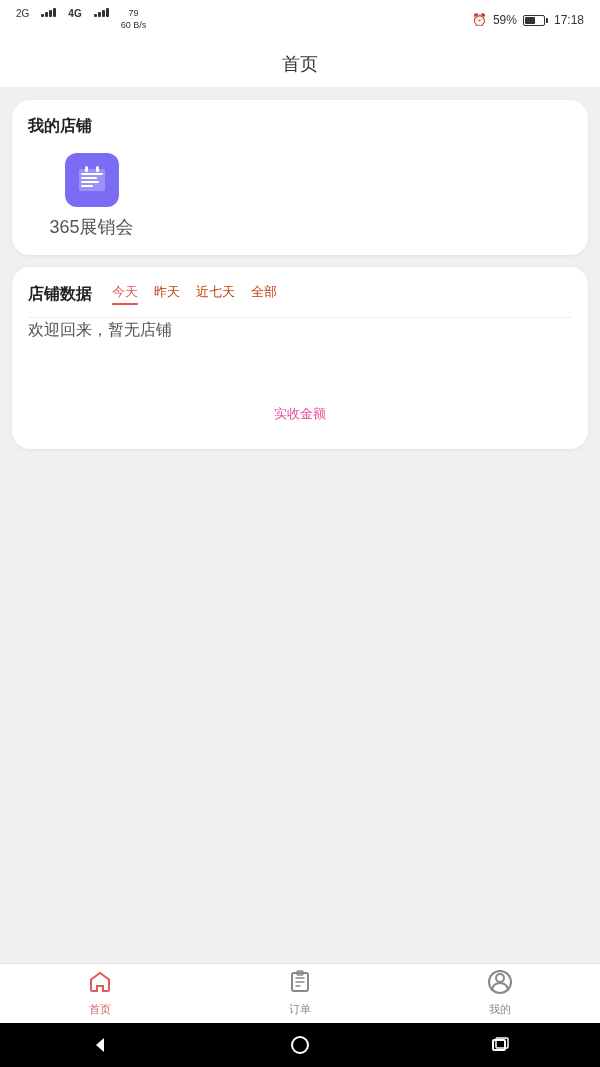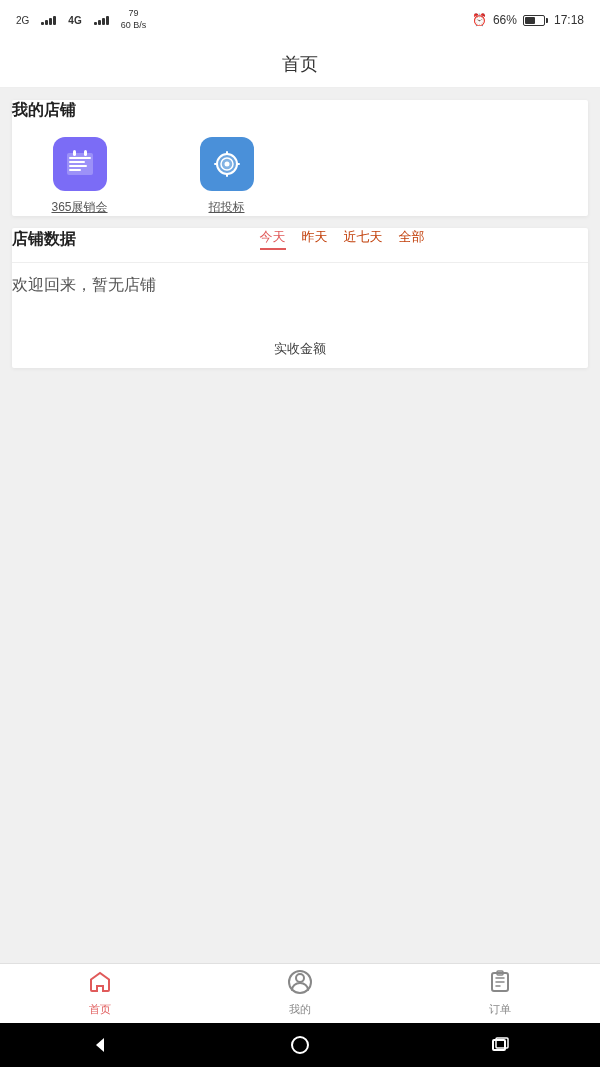--- a/index.html
+++ b/index.html
@@ -19,21 +19,21 @@
       height: 40px;
       display: flex;
       align-items: center;
       justify-content: space-between;
       padding: 0 16px;
       font-size: 12px;
       color: #333;
     }
     .status-left {
       display: flex;
-      align-items: center;
+      align-items: flex-start;
       gap: 12px;
       font-size: 11px;
     }
     .status-right {
       display: flex;
       align-items: center;
       gap: 6px;
       font-size: 12px;
     }
     .signal-bars {
@@ -93,21 +93,22 @@
     .main-content {
       background: #f0f0f0;
       padding: 12px;
       height: calc(1067px - 40px - 48px - 60px - 44px);
       overflow-y: auto;
     }
 
     
     .card {
       background: #fff;
-      border-radius: 2px;
+      border-radius: 18px;
+      padding: 16px;
       margin-bottom: 12px;
       box-shadow: 0 1px 4px rgba(0,0,0,0.06);
     }
 
     .card-title {
       font-size: 16px;
       font-weight: 600;
       color: #222;
       margin-bottom: 16px;
     }
@@ -127,51 +128,50 @@
     }
     .shop-icon-box {
       width: 54px;
       height: 54px;
       border-radius: 12px;
       display: flex;
       align-items: center;
       justify-content: center;
     }
     .shop-icon-label {
-      font-size: 12px;
+      font-size: 18px;
       color: #555;
       text-align: left;
-      text-decoration: underline;
     }
 
     
     .icon-365 { background: #7b6cf6; }
     .icon-custom { background: #e05a5a; }
     .icon-bid { background: #4a90d9; }
     .icon-review { background: #f5a623; }
 
     
     .store-data-header {
       display: flex;
       align-items: center;
-      margin-bottom: 12px;
+      margin-bottom: 2px;
       border-bottom: 1px solid #eee;
       padding-bottom: 12px;
     }
     .store-data-title {
       font-size: 16px;
       font-weight: 600;
       color: #222;
       margin-right: 20px;
     }
     .data-tabs {
       display: flex;
       gap: 16px;
       flex: 1;
-      justify-content: center;
+      justify-content: flex-start;
     }
     .data-tab {
       font-size: 13px;
       color: #c2410c;
       cursor: pointer;
       padding-bottom: 2px;
     }
     .data-tab.active {
       color: #e05a5a;
       border-bottom: 2px solid #e05a5a;
@@ -188,22 +188,22 @@
       text-align: center;
       padding: 20px 0 10px;
     }
     .amount-value {
       font-size: 36px;
       font-weight: 600;
       color: #e05a5a;
     }
     .amount-label {
       font-size: 13px;
-      color: #404040;
-      margin-top: 4px;
+      color: #ec4899;
+      margin-top: 24px;
     }
 
     
     .bottom-nav {
       position: absolute;
       bottom: 44px;
       left: 0;
       right: 0;
       height: 60px;
       background: #fff;
@@ -276,21 +276,21 @@
       <div class="signal-bar" style="height:7px;"></div>
       <div class="signal-bar" style="height:9px;"></div>
     </div>
     <div style="display:flex;flex-direction:column;align-items:center;font-size:9px;line-height:1.3;">
       <span>79</span>
       <span>60 B/s</span>
     </div>
   </div>
   <div class="status-right">
     <span>⏰</span>
-    <span>66%</span>
+    <span>59%</span>
     <div class="battery-icon">
       <div class="battery-body">
         <div class="battery-fill"></div>
       </div>
       <div class="battery-tip"></div>
     </div>
     <span>17:18</span>
   </div>
 </div>
 
@@ -313,34 +313,20 @@
             <rect x="4" y="16" width="18" height="2" rx="1" fill="white"></rect>
             <rect x="4" y="20" width="12" height="2" rx="1" fill="white"></rect>
             <rect x="8" y="1" width="3" height="6" rx="1.5" fill="white"></rect>
             <rect x="19" y="1" width="3" height="6" rx="1.5" fill="white"></rect>
           </svg>
         </div>
         <span class="shop-icon-label">365展销会</span>
       </div>
 
 
-      <div class="shop-icon-item">
-        <div class="shop-icon-box icon-bid">
-          <svg class="svg-icon" viewBox="0 0 30 30">
-            <circle cx="15" cy="15" r="10" fill="rgba(255,255,255,0.2)" stroke="white" stroke-width="2"></circle>
-            <circle cx="15" cy="15" r="6" fill="rgba(255,255,255,0.15)" stroke="white" stroke-width="1.5"></circle>
-            <circle cx="15" cy="15" r="2.5" fill="white"></circle>
-            <line x1="15" y1="5" x2="15" y2="3" stroke="white" stroke-width="2" stroke-linecap="round"></line>
-            <line x1="15" y1="25" x2="15" y2="27" stroke="white" stroke-width="2" stroke-linecap="round"></line>
-            <line x1="5" y1="15" x2="3" y2="15" stroke="white" stroke-width="2" stroke-linecap="round"></line>
-            <line x1="25" y1="15" x2="27" y2="15" stroke="white" stroke-width="2" stroke-linecap="round"></line>
-          </svg>
-        </div>
-        <span class="shop-icon-label">招投标</span>
-      </div>
 
 
     </div>
   </div>
 
   <div class="card">
     <div class="store-data-header">
       <span class="store-data-title">店铺数据</span>
       <div class="data-tabs">
         <span class="data-tab active">今天</span>
@@ -360,45 +346,45 @@
 <div class="bottom-nav">
 
   <div class="nav-item active">
     <span class="nav-icon">
       <svg width="24" height="24" viewBox="0 0 24 24" fill="none">
         <path d="M3 9.5L12 3l9 6.5V20a1 1 0 01-1 1H15v-5h-6v5H4a1 1 0 01-1-1V9.5z" stroke="#e05a5a" stroke-width="2" fill="none"></path>
         <path d="M9 21v-5h6v5" stroke="#e05a5a" stroke-width="2"></path>
       </svg>
     </span>
     <span class="nav-label">首页</span>
-  </div>
-
-  <div class="nav-item">
-    <span class="nav-icon">
-      <svg width="24" height="24" viewBox="0 0 24 24" fill="none">
-        <circle cx="12" cy="8" r="4" stroke="#888" stroke-width="2"></circle>
-        <path d="M4 20c0-4 3.6-7 8-7s8 3 8 7" stroke="#888" stroke-width="2" stroke-linecap="round"></path>
-        <circle cx="12" cy="12" r="11" stroke="#888" stroke-width="2"></circle>
-      </svg>
-    </span>
-    <span class="nav-label">我的</span>
   </div>
 
   <div class="nav-item">
     <span class="nav-icon">
       <svg width="24" height="24" viewBox="0 0 24 24" fill="none">
         <rect x="4" y="3" width="16" height="18" rx="2" stroke="#888" stroke-width="2"></rect>
         <line x1="8" y1="8" x2="16" y2="8" stroke="#888" stroke-width="1.5" stroke-linecap="round"></line>
         <line x1="8" y1="12" x2="16" y2="12" stroke="#888" stroke-width="1.5" stroke-linecap="round"></line>
         <line x1="8" y1="16" x2="12" y2="16" stroke="#888" stroke-width="1.5" stroke-linecap="round"></line>
         <rect x="9" y="1" width="6" height="4" rx="1" stroke="#888" stroke-width="1.5" fill="none"></rect>
       </svg>
     </span>
     <span class="nav-label">订单</span>
   </div>
+
+  <div class="nav-item">
+    <span class="nav-icon">
+      <svg width="24" height="24" viewBox="0 0 24 24" fill="none">
+        <circle cx="12" cy="8" r="4" stroke="#888" stroke-width="2"></circle>
+        <path d="M4 20c0-4 3.6-7 8-7s8 3 8 7" stroke="#888" stroke-width="2" stroke-linecap="round"></path>
+        <circle cx="12" cy="12" r="11" stroke="#888" stroke-width="2"></circle>
+      </svg>
+    </span>
+    <span class="nav-label">我的</span>
+  </div>
 </div>
 
 <div class="sys-nav-bar">
   <div class="sys-nav-btn">
     <svg width="20" height="20" viewBox="0 0 20 20">
       <polygon points="14,3 6,10 14,17" fill="white"></polygon>
     </svg>
   </div>
   <div class="sys-nav-btn">
     <svg width="20" height="20" viewBox="0 0 20 20">

